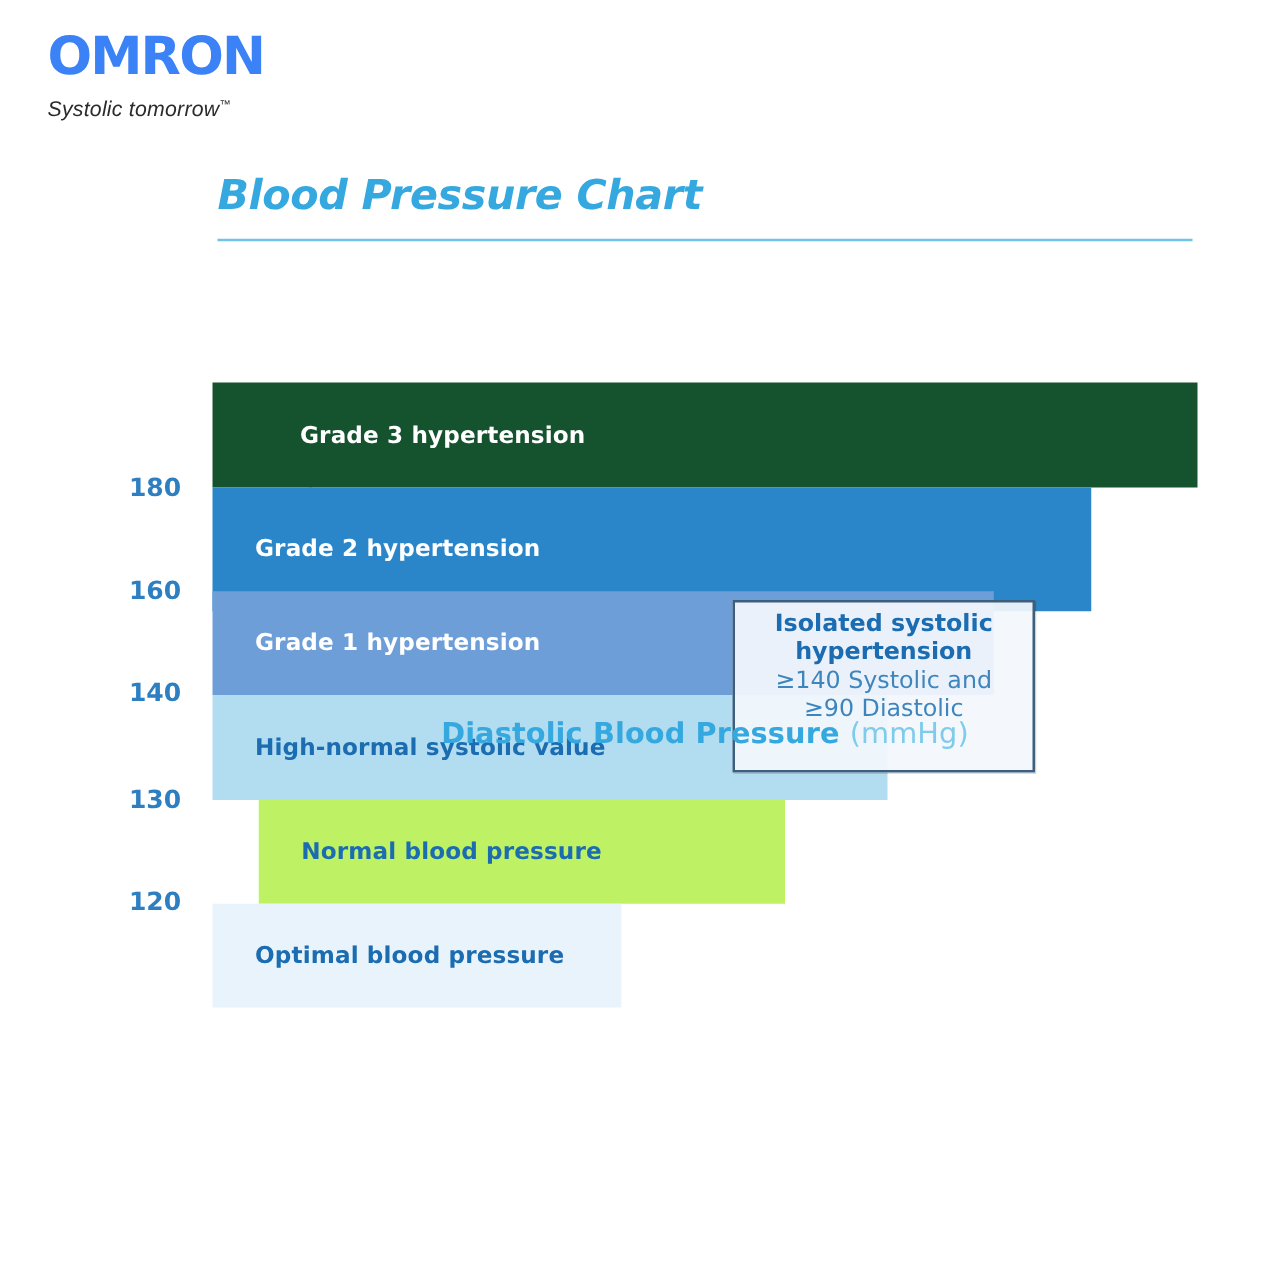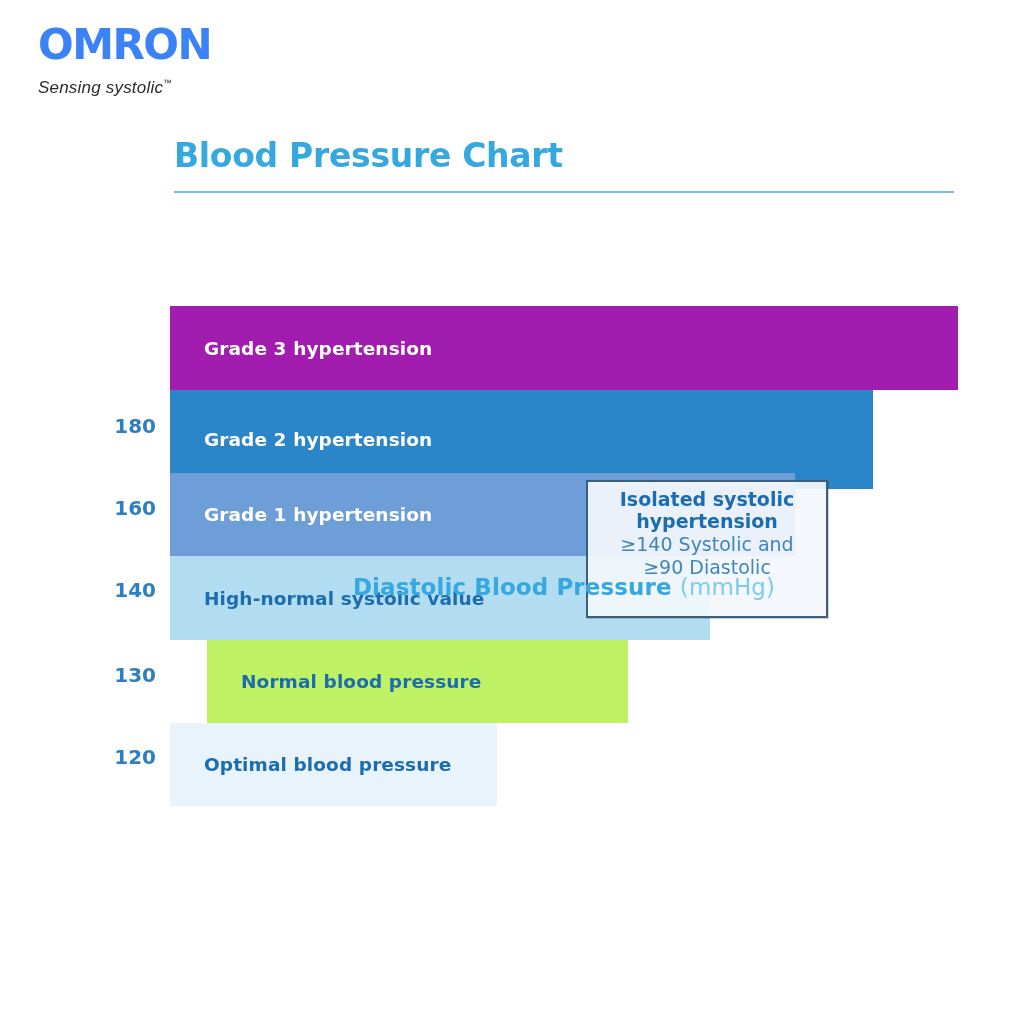--- a/index.html
+++ b/index.html
@@ -39,21 +39,21 @@
     letter-spacing: 0.2px;
     font-family: "Liberation Sans", sans-serif;
   }
   .brand-tagline .tm {
     font-size: 9px;
     vertical-align: super;
     font-style: normal;
   }
 
   
-  .title-wrap { position: absolute; left: 174px; top: 136px; width: 780px; }
+  .title-wrap { position: absolute; left: 174px; top: 136px; width: 780px; font-style: italic; }
 
   .chart-title {
     font-size: 33px;
     font-weight: 700;
     color: #35a8e0;
     letter-spacing: -0.3px;
     font-family: "DejaVu Sans", sans-serif;
   }
 
   .title-rule {
@@ -128,26 +128,25 @@
     letter-spacing: 0.1px;
     white-space: nowrap;
     font-family: "DejaVu Sans", sans-serif;
   }
 
   
   .y-tick {
     position: absolute;
     right: 0;
     width: 64px;
-    text-align: right;
+    text-align: center;
     font-size: 20px;
     font-weight: 700;
     color: #2e7fc1;
     font-family: "DejaVu Sans", sans-serif;
-    margin-top: 36px;
   }
   .y-ticks {
     position: absolute;
     left: -78px;
     top: 0;
     width: 64px;
     height: 500px;
   }
 
   
@@ -203,21 +202,21 @@
   .callout-line:first-of-type { margin-top: 3px; }
 </style>
 </head>
 <body>
 
 <div id="page">
 
   <div class="brand">
     <div class="brand-logo">OMRON</div>
     <div class="brand-tagline">
-      <span>Sensing systolic</span><span class="tm">™</span>
+      <span>Systolic tomorrow</span><span class="tm">™</span>
     </div>
   </div>
 
   <div class="title-wrap">
     <div class="chart-title">Blood Pressure Chart</div>
     <div class="title-rule"></div>
   </div>
 
   <div class="chart-area">
 
@@ -229,21 +228,21 @@
     <div class="y-ticks">
       <div class="y-tick" style="top:72px">180</div>
       <div class="y-tick" style="top:154px">160</div>
       <div class="y-tick" style="top:236px">140</div>
       <div class="y-tick" style="top:321px">130</div>
       <div class="y-tick" style="top:403px">120</div>
     </div>
 
     <div class="bands">
 
-      <div class="band" style="top:0px; height:84px; width:788px; background:#a21caf;">
+      <div class="band" style="top:0px; height:84px; width:788px; background:#14532d;padding-left:36px;">
         <span class="band-label" style="color:#ffffff">Grade 3 hypertension</span>
       </div>
 
       <div class="band" style="top:84px; height:99px; width:703px; background:#2a86c8;">
         <span class="band-label" style="color:#ffffff">Grade 2 hypertension</span>
       </div>
 
       <div class="band" style="top:167px; height:83px; width:625px; background:#6e9ed8;">
         <span class="band-label" style="color:#ffffff">Grade 1 hypertension</span>
       </div>

